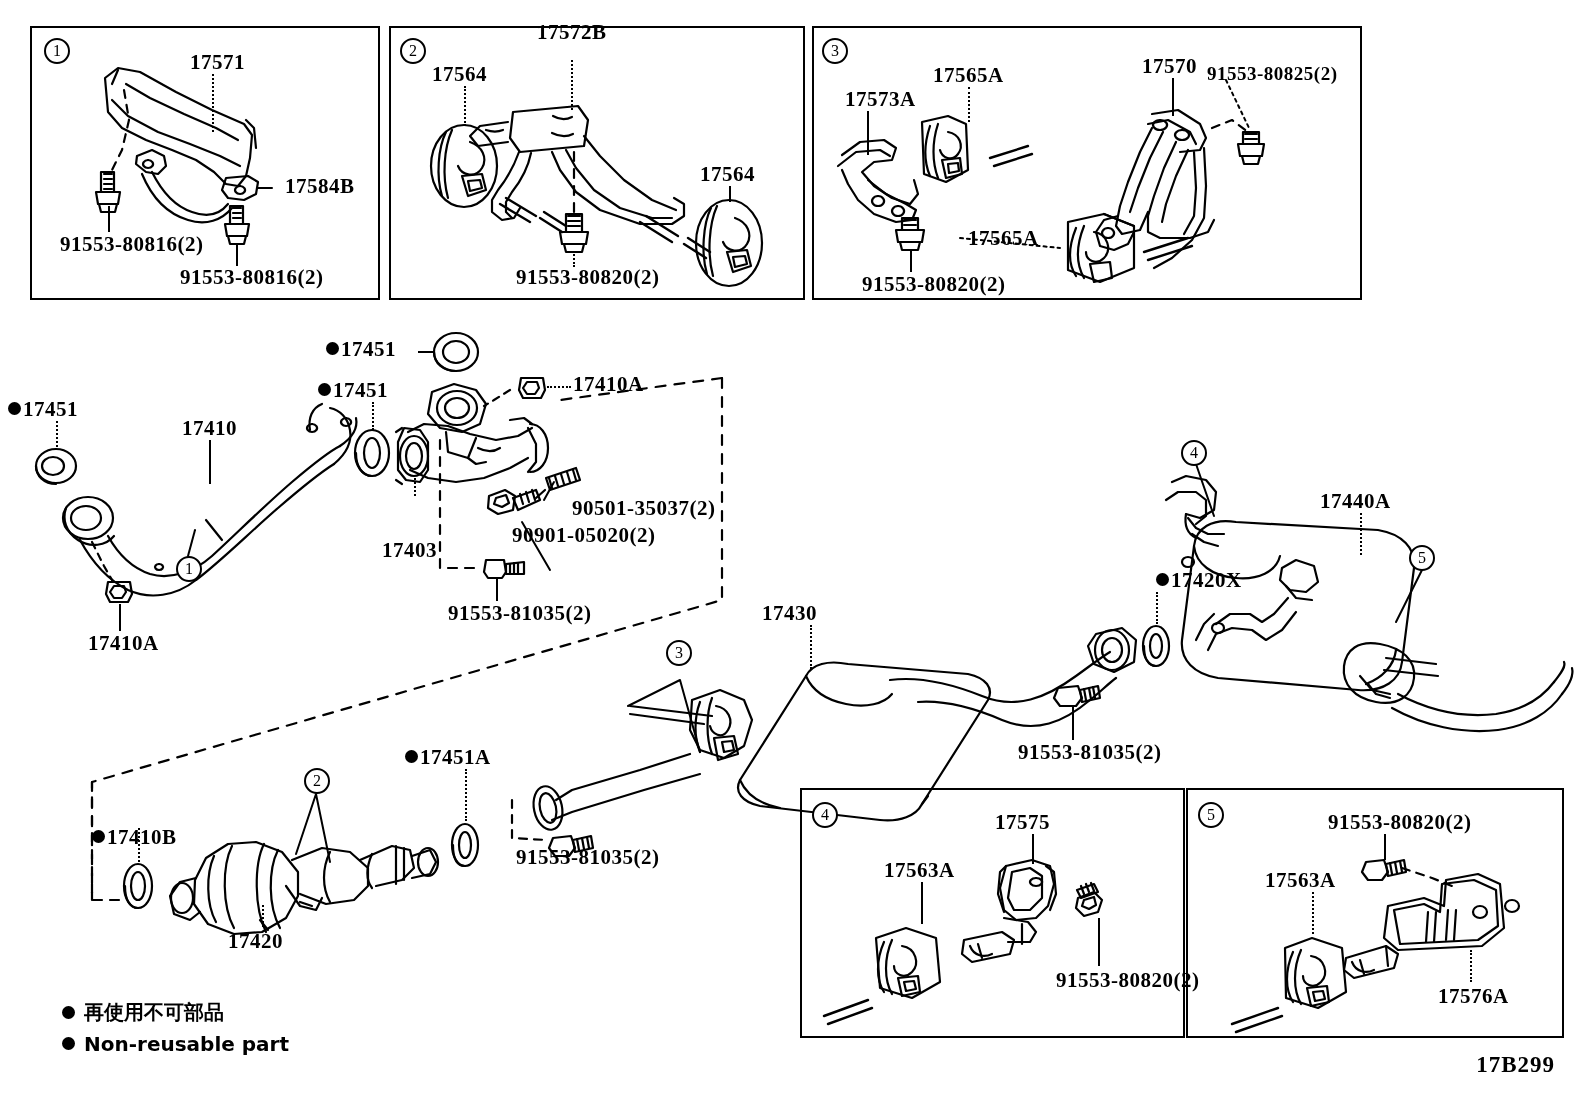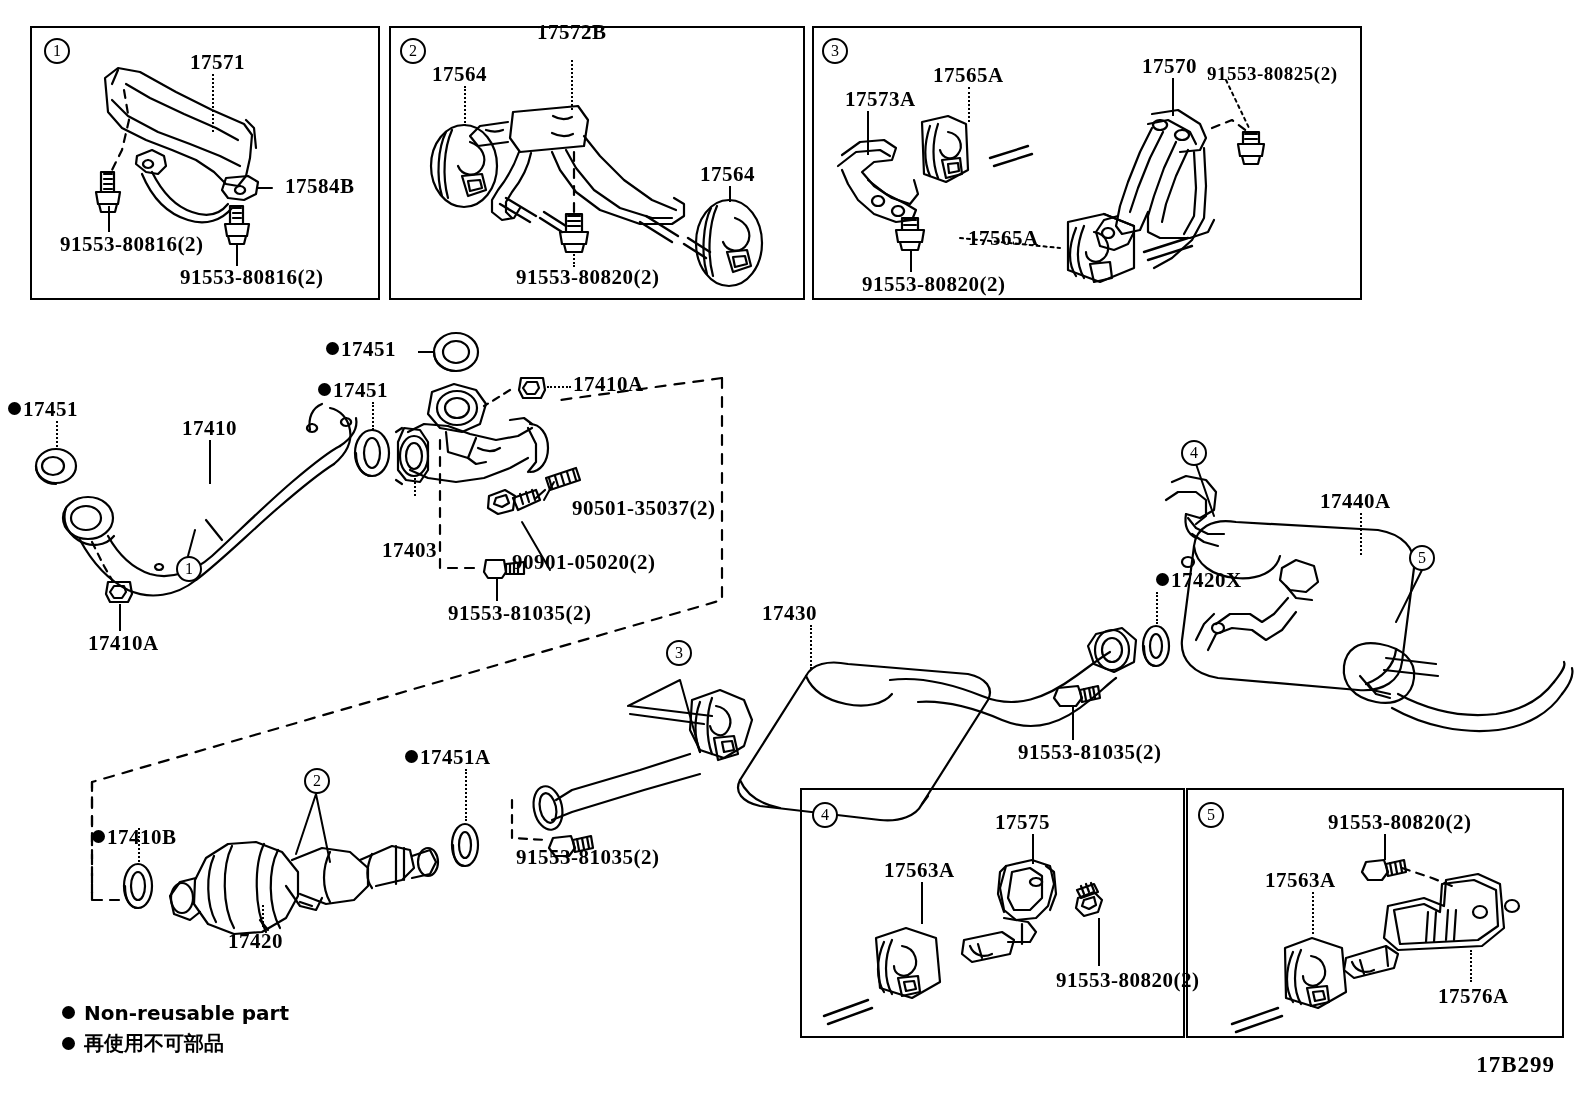--- a/index.html
+++ b/index.html
@@ -592,21 +592,21 @@
   <div class="lead v" style="left:119px; top:604px; height:27px;"></div>
 
   <div class="lbl" style="left:573px; top:372px;">17410A</div>
   <div class="lead doth" style="left:547px; top:386px; width:24px;"></div>
 
   <div class="lbl" style="left:382px; top:497px;margin-top:41px;">17403</div>
   <div class="lead dotv" style="left:414px; top:478px; height:18px;"></div>
 
   <div class="lbl" style="left:572px; top:496px;">90501-35037(2)</div>
 
-  <div class="lbl" style="left:512px; top:550px;">90901-05020(2)</div>
+  <div class="lbl" style="left:512px; top:523px;">90901-05020(2)</div>
 
   <div class="lbl" style="left:448px; top:601px;">91553-81035(2)</div>
   <div class="lead v" style="left:496px; top:578px; height:23px;"></div>
 
   <div class="lbl" style="left:762px; top:601px;">17430</div>
   <div class="lead dotv" style="left:810px; top:625px; height:44px;"></div>
 
   <div class="lbl" style="left:1018px; top:740px;">91553-81035(2)</div>
   <div class="lead v" style="left:1072px; top:706px; height:34px;"></div>
 
@@ -640,25 +640,25 @@
   <div class="lbl" style="left:1265px; top:868px;">17563A</div>
   <div class="lead dotv" style="left:1312px; top:892px; height:42px;"></div>
 
   <div class="lbl" style="left:1328px; top:810px;">91553-80820(2)</div>
   <div class="lead v" style="left:1384px; top:834px; height:26px;"></div>
 
   <div class="lbl" style="left:1438px; top:984px;">17576A</div>
   <div class="lead dotv" style="left:1470px; top:950px; height:32px;"></div>
 
   <div id="legend">
+    <div class="row">
+      <span class="dot"></span>
+      <span>再使用不可部品</span>
+    </div>
     <div class="row">
       <span class="dot"></span>
       <span>Non-reusable part</span>
     </div>
-    <div class="row">
-      <span class="dot"></span>
-      <span>再使用不可部品</span>
-    </div>
   </div>
 
   <div id="drawing-id">17B299</div>
 
 </div>
 
 </body></html>

